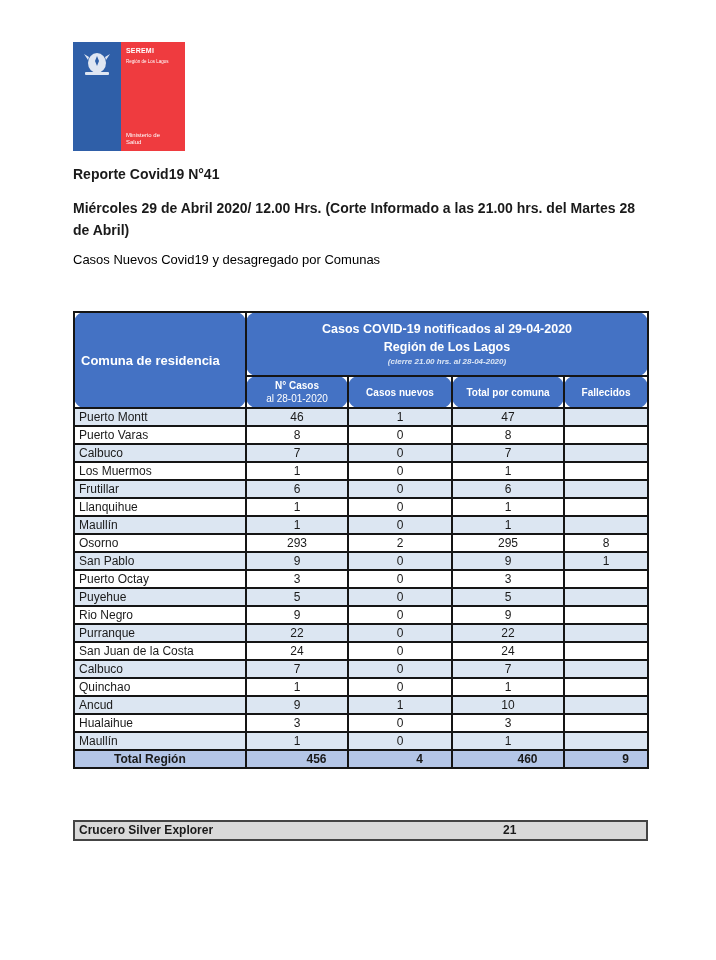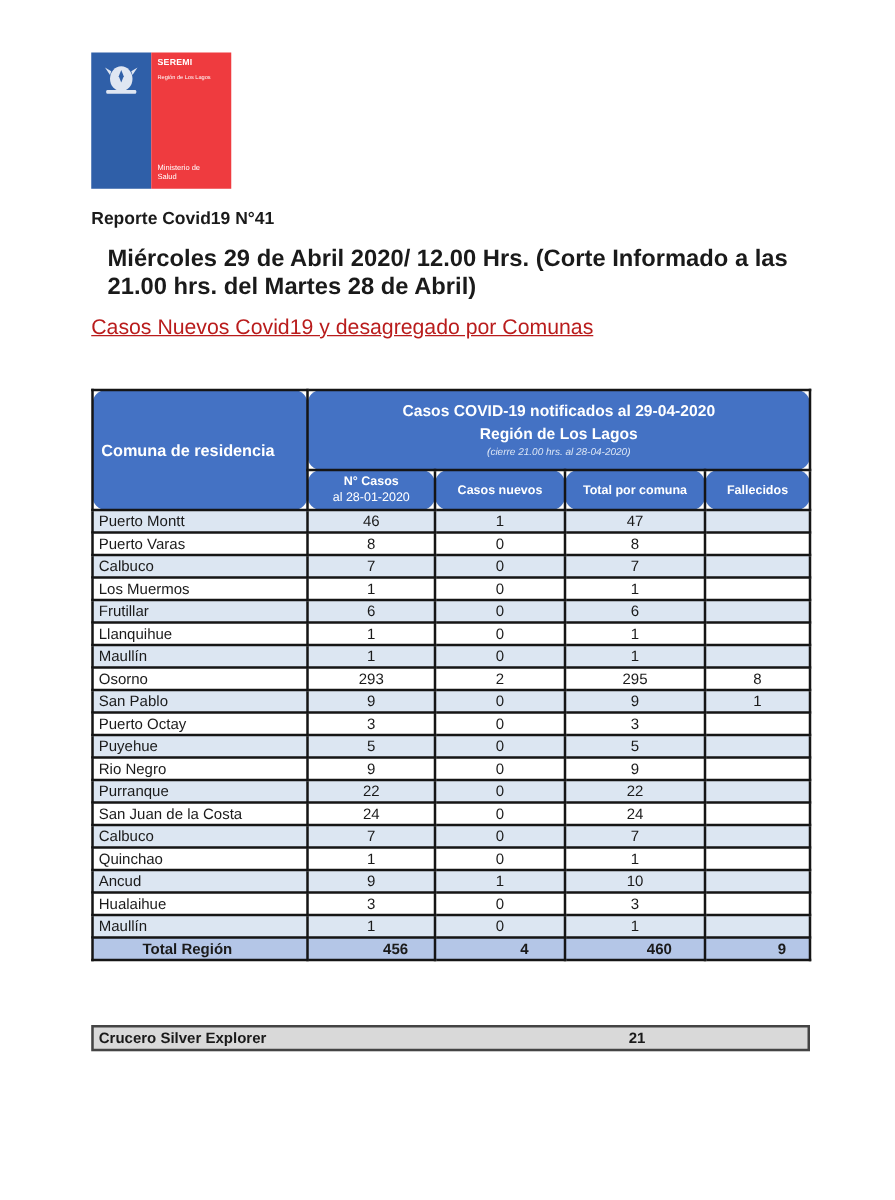--- a/index.html
+++ b/index.html
@@ -14,36 +14,36 @@
     .logo .blue { width: 48px; height: 100%; background: #2f5fa8; position: relative; }
     .logo .red { flex: 1; height: 100%; background: #ef3b3f; position: relative; color: #fff; }
     .logo .crest {
       position: absolute; left: 8px; top: 6px; width: 32px; height: 30px;
     }
     .logo .seremi { position: absolute; left: 5px; top: 5px; font-size: 7px; font-weight: bold; letter-spacing: 0.2px; }
     .logo .region { position: absolute; left: 5px; top: 17px; font-size: 4.5px; }
     .logo .ministerio { position: absolute; left: 5px; bottom: 5px; font-size: 6px; line-height: 7px; }
 
     .title1 { position: absolute; left: 73px; top: 166px; font-size: 14px; font-weight: bold; }
-    .title2 { position: absolute; left: 86px; top: 197px; width: 580px; font-size: 19px; font-weight: bold; line-height: 22px; }
-    .subtitle { position: absolute; left: 73px; top: 252px; font-size: 17px; color: #b91c1c; text-decoration: underline; }
+    .title2 { position: absolute; left: 73px; top: 197px; width: 580px; font-size: 14px; font-weight: bold; line-height: 22px; }
+    .subtitle { position: absolute; left: 73px; top: 252px; font-size: 13px; color: #000000; }
 
     table.main {
       position: absolute; left: 73px; top: 311px; width: 574px;
       border-collapse: collapse; font-size: 12px; table-layout: fixed;
     }
     table.main td, table.main th {
       border: 2px solid #151515; padding: 0; text-align: center;
     }
     table.main th {
       background: #4472c4; color: #ffffff; font-weight: bold; border-radius: 11px;
     }
     .h-comuna { font-size: 13px; text-align: left !important; padding-left: 6px !important; margin-left: 32px; }
     .h-main { height: 62px; font-size: 12.5px; line-height: 18px; }
-    .h-main .h-note { font-size: 8px; font-style: italic; font-weight: normal; color: #dce6f5; display: block; line-height: 12px; }
+    .h-main .h-note { font-size: 8px; font-style: italic; font-weight: bold; color: #dce6f5; display: block; line-height: 12px; }
     .h-sub { height: 30px; font-size: 10px; line-height: 13px; }
     .h-sub .small { font-weight: normal; display: block; }
     table.main tbody td { height: 16px; line-height: 16px; }
     table.main tbody tr:nth-child(odd) td { background: #dce6f2; }
     table.main tbody tr:nth-child(even) td { background: #ffffff; }
     table.main td.name { text-align: left; padding-left: 4px; margin-top: 20px; }
     table.main tr.total td { background: #b4c6e7 !important; font-weight: bold; padding-left: 39px; }
 
     .cruise {
       position: absolute; left: 73px; top: 820px; width: 571px; height: 17px;

